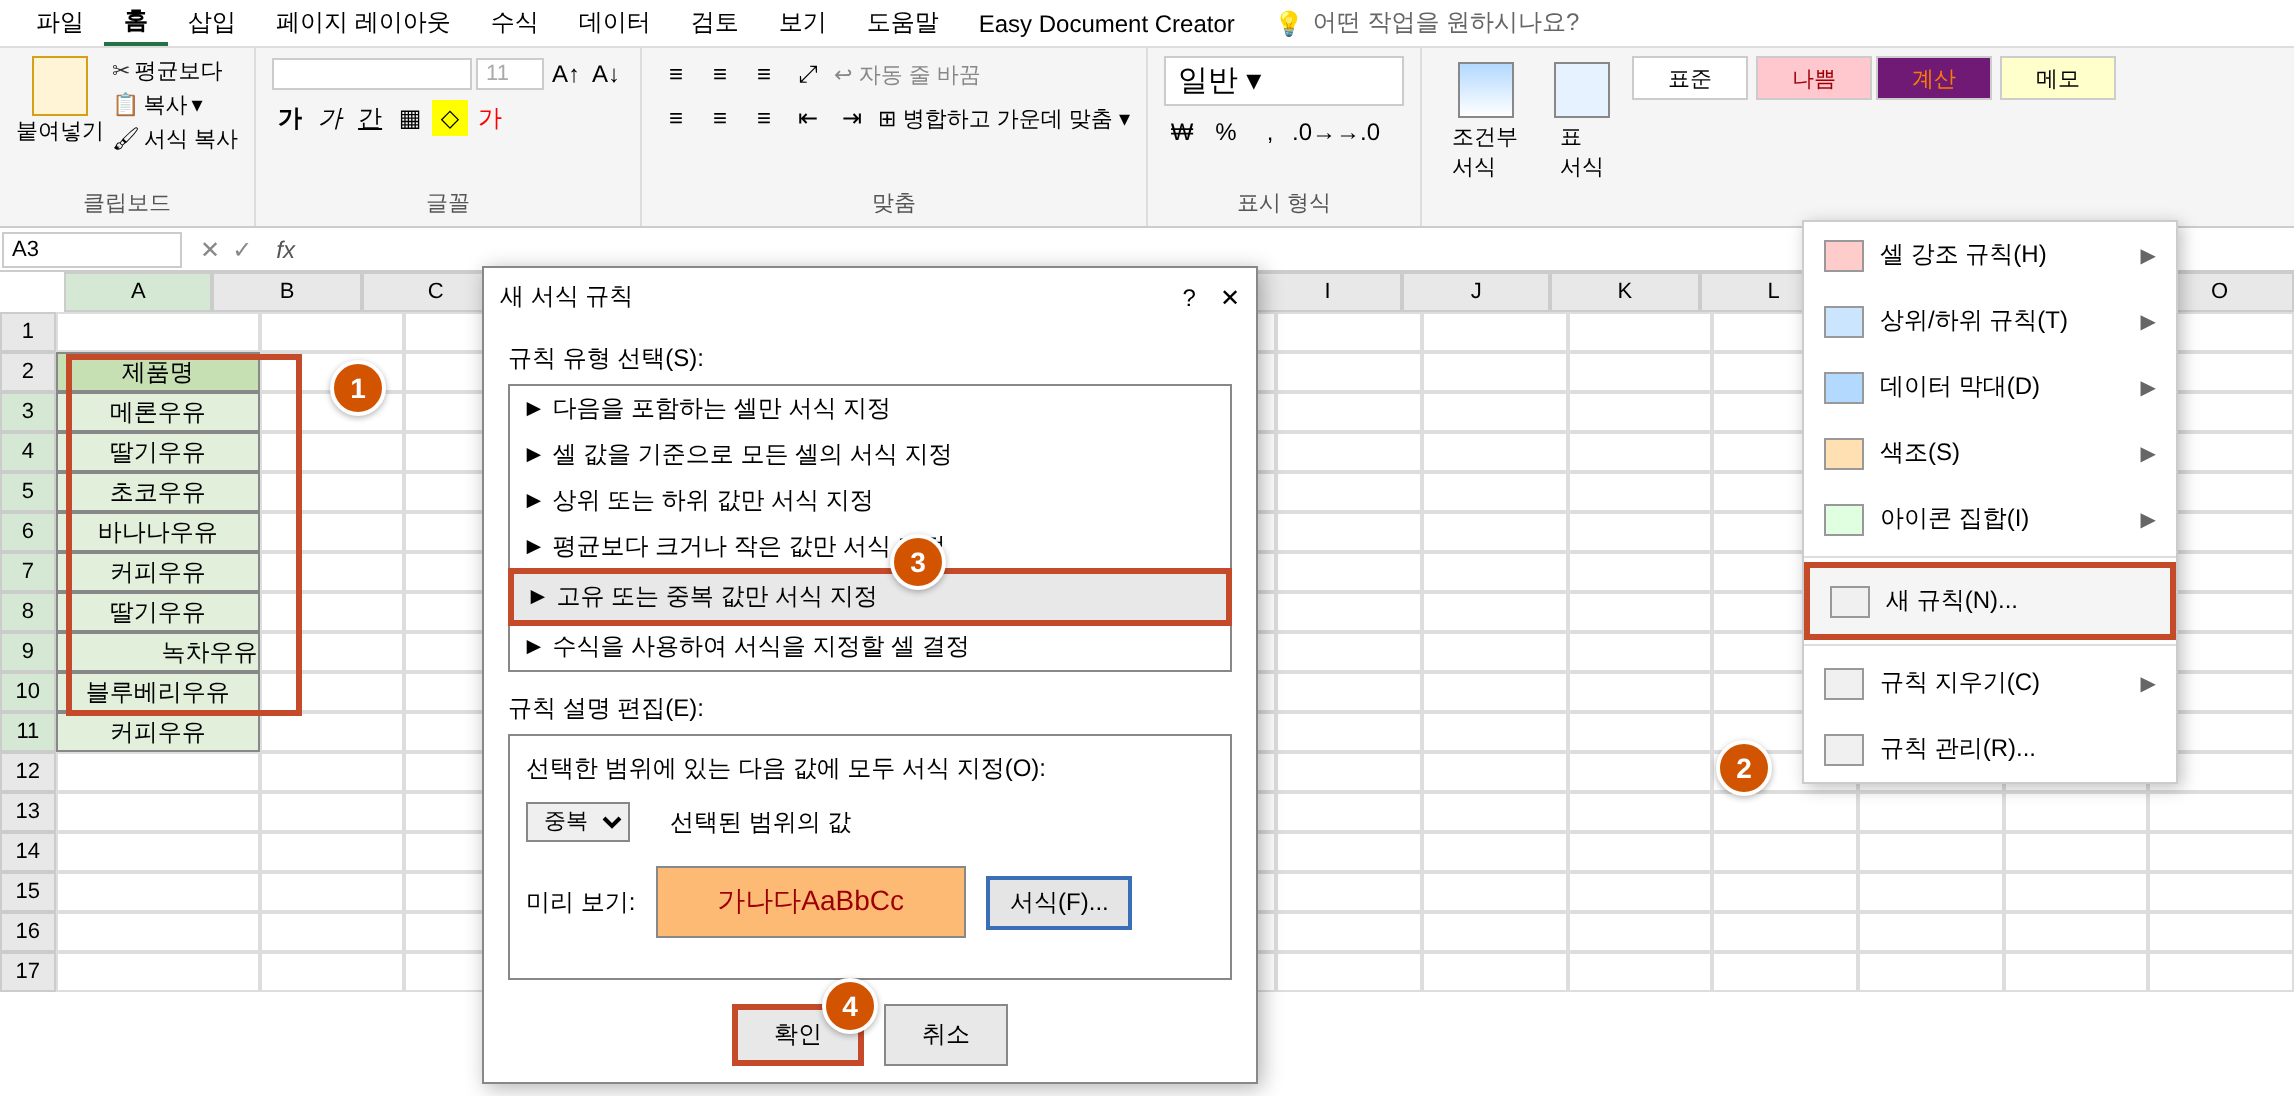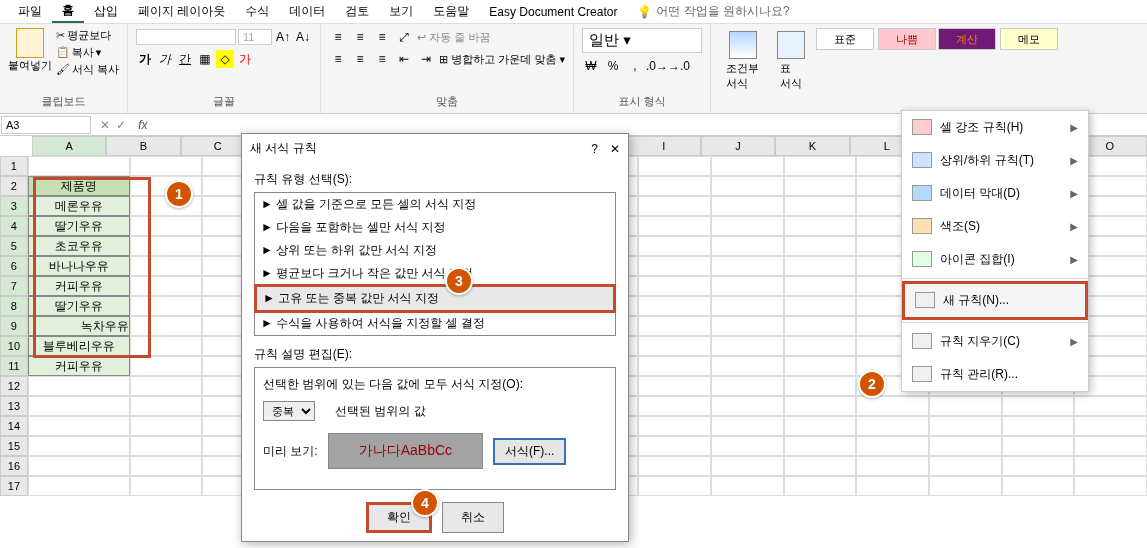--- a/index.html
+++ b/index.html
@@ -74,36 +74,36 @@
 .dialog { position: absolute; left: 241px; top: 133px; width: 388px; background: #fff; border: 1px solid #888; box-shadow: 2px 2px 10px rgba(0,0,0,0.3); z-index: 30; }
 .dialog-title { display: flex; justify-content: space-between; align-items: center; padding: 6px 8px; font-size: 12px; }
 .dialog-title .rbtns { display: flex; gap: 12px; }
 .dialog-body { padding: 8px 12px; }
 .dialog-label { font-size: 12px; margin-bottom: 4px; }
 .rule-list { border: 1px solid #888; margin-bottom: 10px; }
 .rule-item { padding: 3px 6px; font-size: 12px; cursor: pointer; }
 .rule-item.selected { background: #e8e8e8; }
 .rule-item.hl { border: 3px solid #c44a2a; margin: -1px; }
 .preview-row { display: flex; align-items: center; gap: 10px; margin: 12px 0; }
-.preview-box { border: 1px solid #888; padding: 8px 30px; background: #a3a3a3; color: #9c0006; font-size: 14px; }
+.preview-box { border: 1px solid #888; padding: 8px 30px; background: #fdba74; color: #9c0006; font-size: 14px; }
 .fmt-btn { border: 2px solid #3a6fb7; background: #e5e5e5; padding: 3px 10px; font-size: 12px; }
 .dup-row { display: flex; align-items: center; gap: 20px; margin: 8px 0; }
 .dup-select { border: 1px solid #888; padding: 2px 4px; font-size: 11px; }
 .dialog-footer { display: flex; justify-content: center; gap: 10px; margin-top: 12px; }
 .dlg-btn { border: 1px solid #888; background: #e8e8e8; padding: 4px 18px; font-size: 12px; }
 .dlg-btn.primary { border: 3px solid #c44a2a; }
 .inner-box { border: 1px solid #888; padding: 8px; margin-top: 4px; }
 
 
 .dropdown { position: absolute; right: 58px; top: 110px; width: 188px; background: #fff; border: 1px solid #ccc; box-shadow: 2px 2px 8px rgba(0,0,0,0.25); z-index: 40; }
 .dd-item { display: flex; align-items: center; justify-content: space-between; padding: 8px 10px; font-size: 12px; cursor: pointer; }
 .dd-item.hl { border: 3px solid #c44a2a; background: #f5f5f5; }
 .dd-sep { height: 1px; background: #ddd; margin: 2px 0; }
 .dd-icon { width: 20px; height: 16px; margin-right: 8px; display: inline-block; }
-.dd-left { display: flex; align-items: flex-start; }
+.dd-left { display: flex; align-items: flex-end; }
 .chev { color: #666; font-size: 10px; }
 </style>
 </head>
 <body>
 
 <div class="menubar">
   <span class="tab">파일</span>
   <span class="tab active">홈</span>
   <span class="tab">삽입</span>
   <span class="tab">페이지 레이아웃</span>
@@ -570,22 +570,22 @@
   <div class="dialog-title">
     <span>새 서식 규칙</span>
     <div class="rbtns">
       <span>?</span>
       <span>✕</span>
     </div>
   </div>
   <div class="dialog-body">
     <div class="dialog-label">규칙 유형 선택(S):</div>
     <div class="rule-list">
+      <div class="rule-item">► <span>다음을 포함하는 셀만 서식 지정</span></div>
       <div class="rule-item">► <span>셀 값을 기준으로 모든 셀의 서식 지정</span></div>
-      <div class="rule-item">► <span>다음을 포함하는 셀만 서식 지정</span></div>
       <div class="rule-item">► <span>상위 또는 하위 값만 서식 지정</span></div>
       <div class="rule-item">► <span>평균보다 크거나 작은 값만 서식 지정</span></div>
       <div class="rule-item selected hl">► <span>고유 또는 중복 값만 서식 지정</span></div>
       <div class="rule-item">► <span>수식을 사용하여 서식을 지정할 셀 결정</span></div>
     </div>
     <div class="dialog-label">규칙 설명 편집(E):</div>
     <div class="inner-box">
       <div style="font-size:12px;margin-bottom:8px;">선택한 범위에 있는 다음 값에 모두 서식 지정(O):</div>
       <div class="dup-row">
         <select class="dup-select"><option>중복</option></select>

